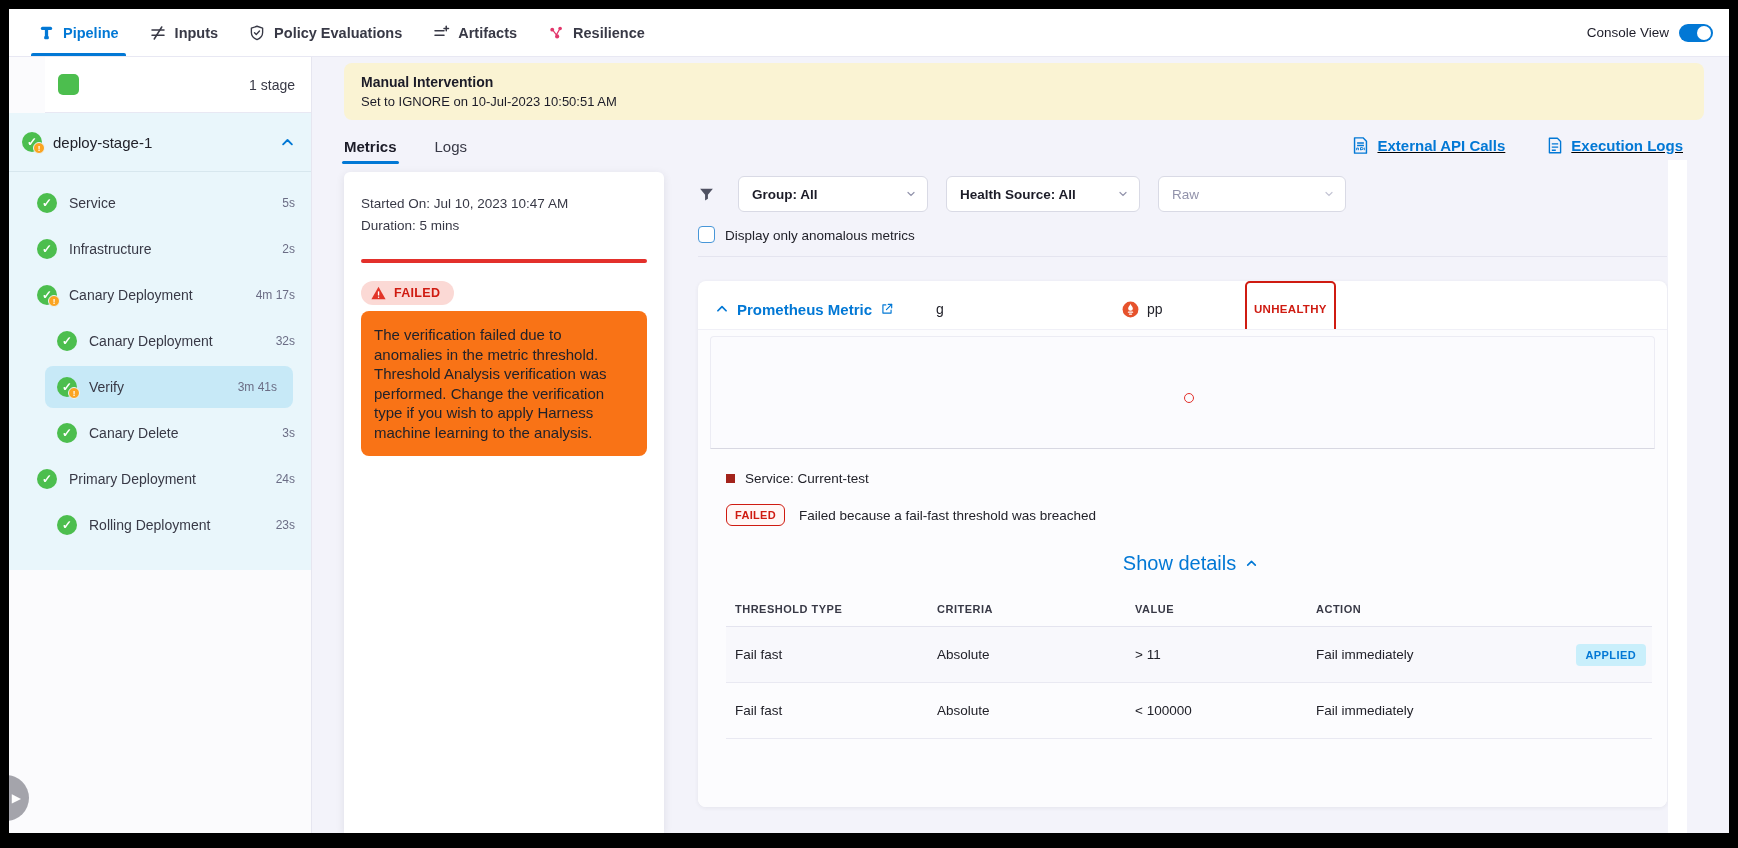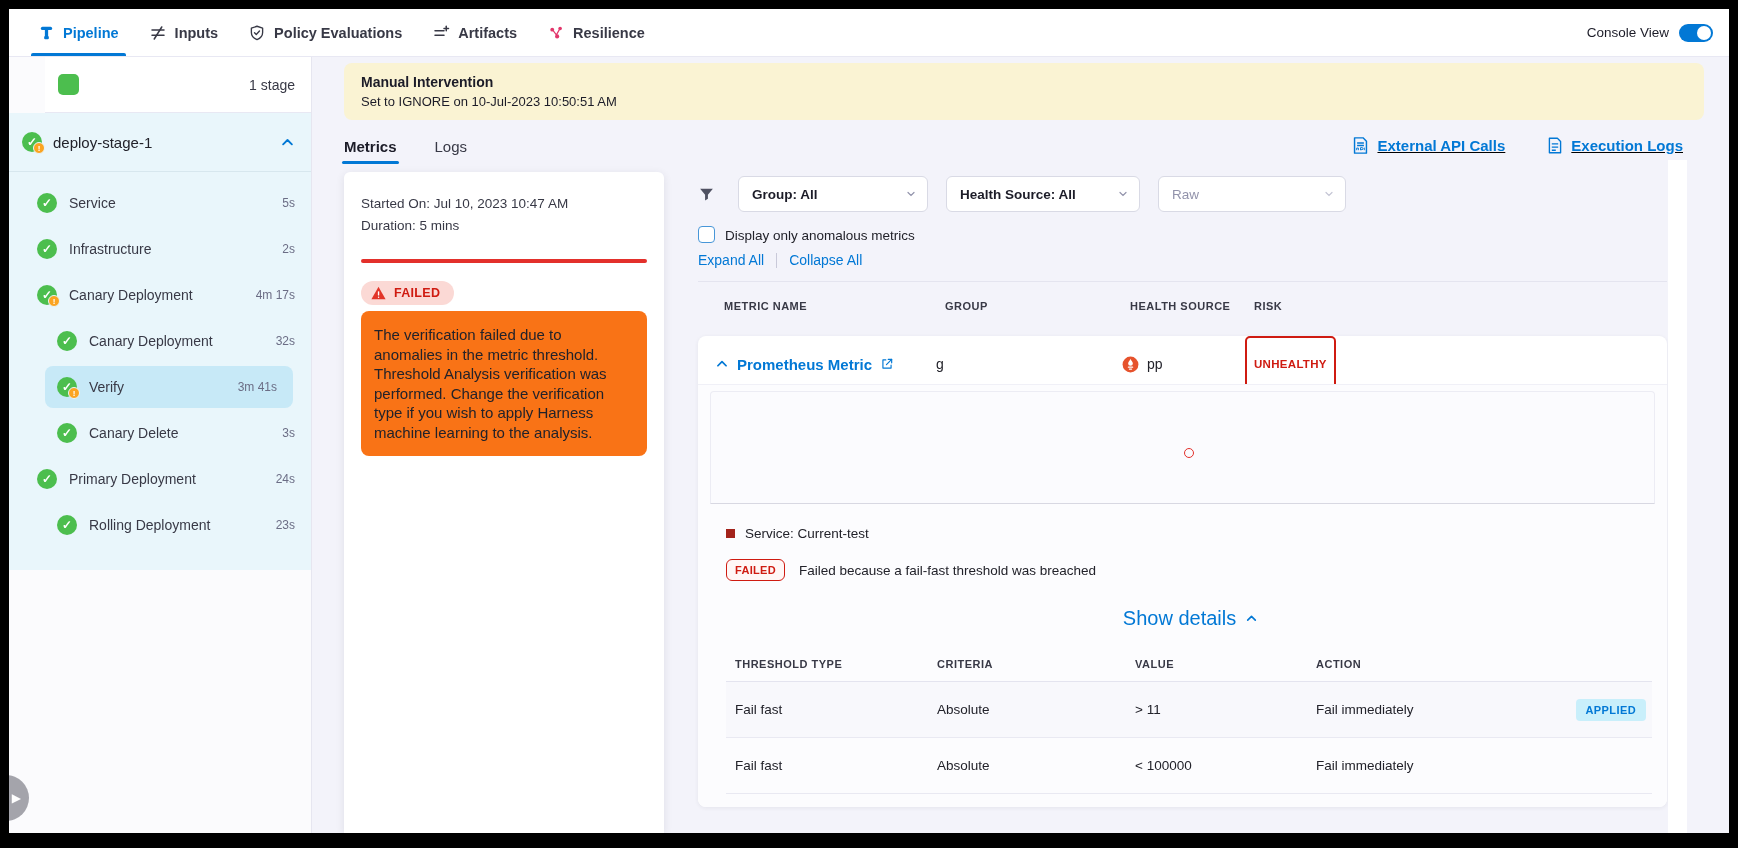--- a/index.html
+++ b/index.html
@@ -329,34 +329,23 @@
                   </svg>
                 </span>
             </div>
           </div>
 
           <div class="chk-row">
             <div class="checkbox"></div>
             <span>Display only anomalous metrics</span>
           </div>
 
-          <div class="ec-row">
-            <span class="ec-link">Expand All</span>
-            <span class="ec-sep"></span>
-            <span class="ec-link">Collapse All</span>
-          </div>
 
           <div class="panel-divider"></div>
 
-          <div class="grid-metric mt-header">
-            <span>METRIC NAME</span>
-            <span>GROUP</span>
-            <span>HEALTH SOURCE</span>
-            <span>RISK</span>
-          </div>
 
           <div class="metric-card">
             <div class="grid-metric mc-row">
               <div class="mc-name">
                 <span>
                   <svg width="14" height="14" viewBox="0 0 24 24" fill="none" stroke="#0278D5" stroke-width="3" stroke-linecap="round" stroke-linejoin="round">
                       <path d="M5 15l7-7 7 7"></path>
                     </svg>
                 </span>
                 <span class="mc-link">Prometheus Metric</span>

